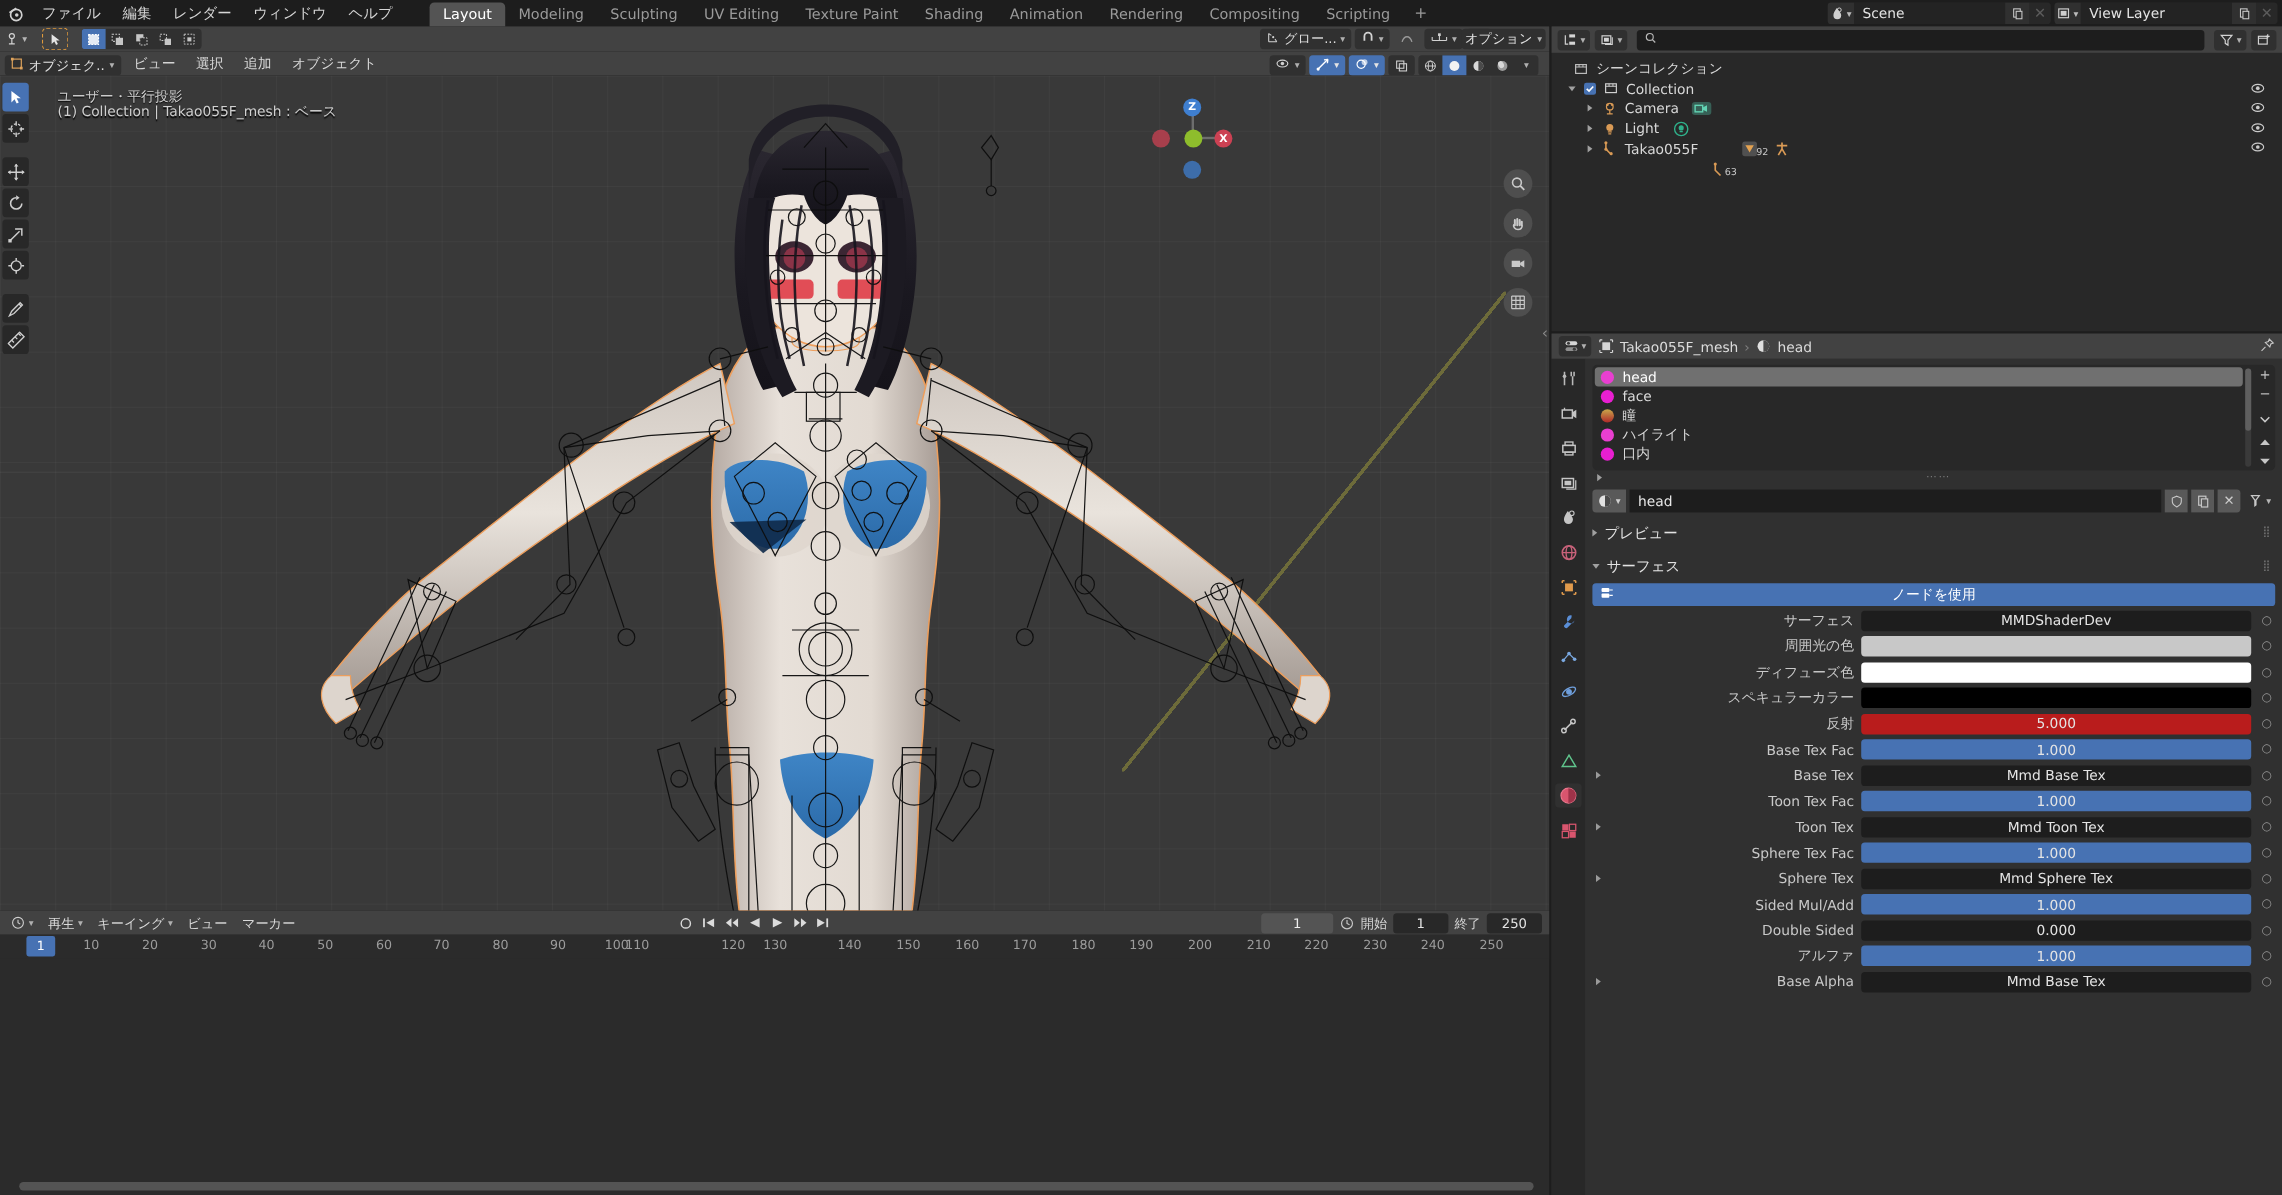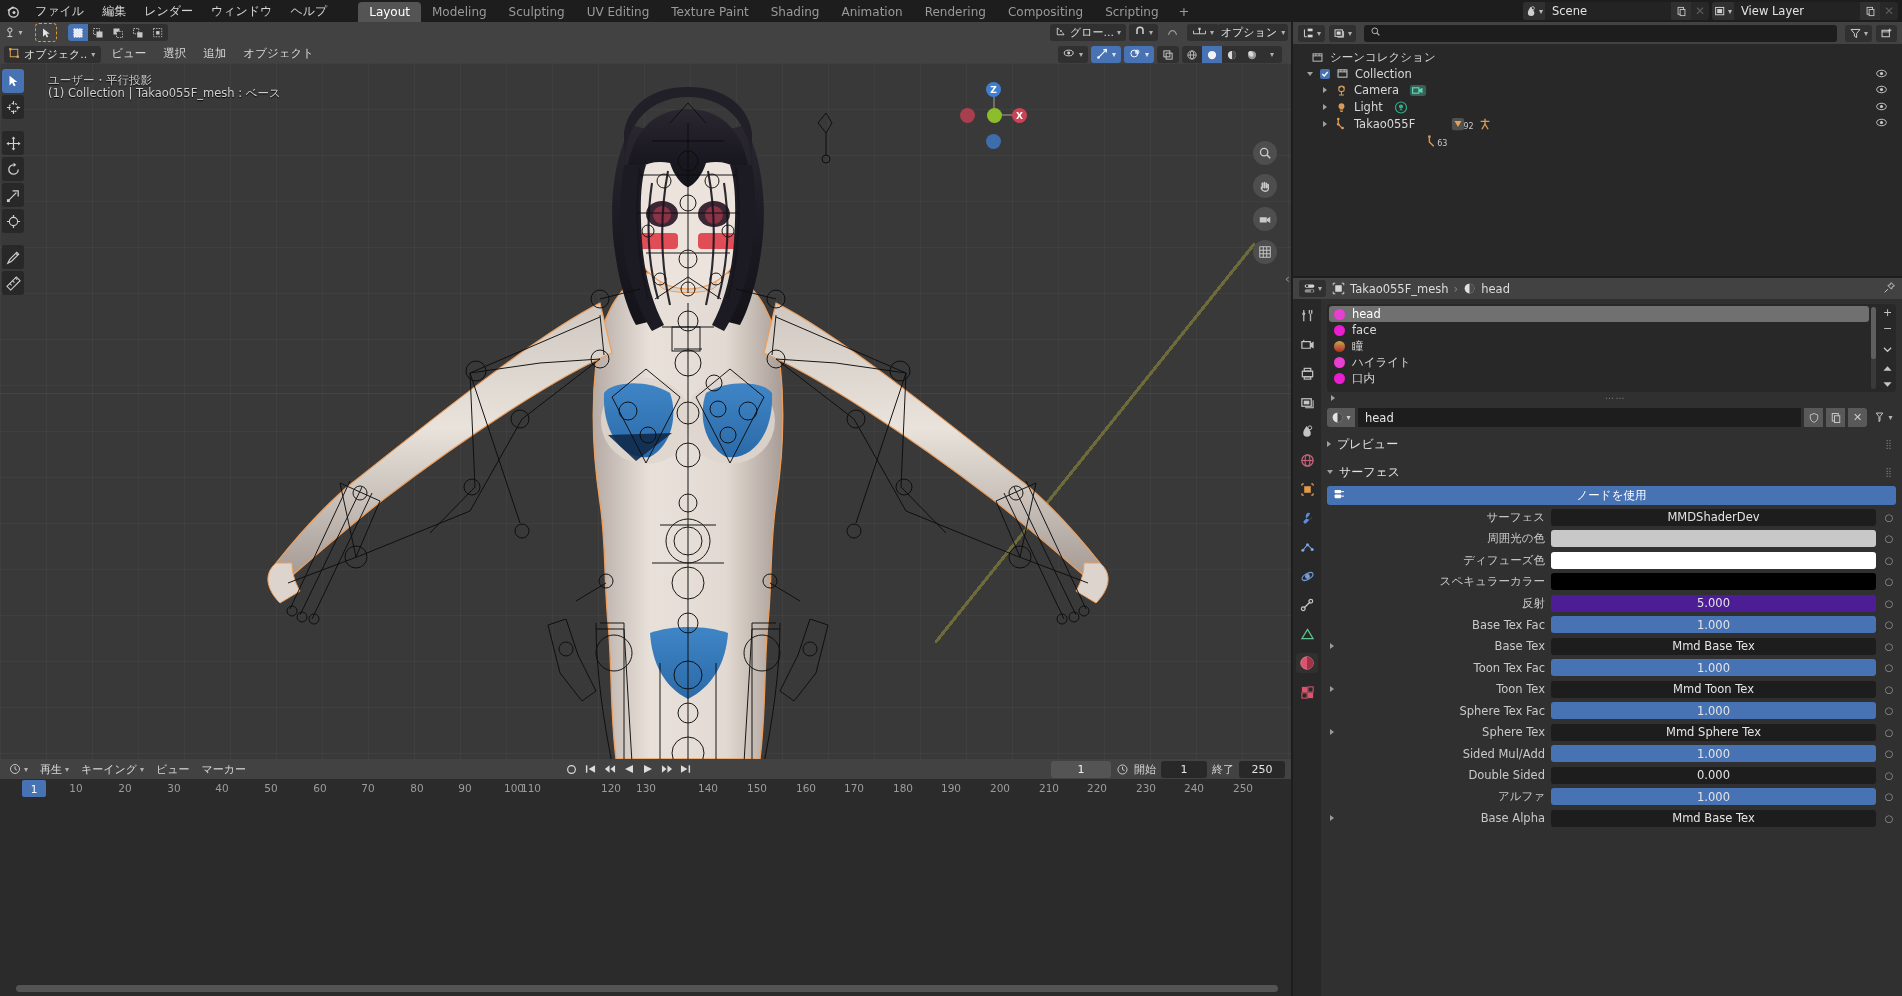--- a/index.html
+++ b/index.html
@@ -174,21 +174,21 @@
   .grip{ position:absolute; right:3px; color:#707070; font-size:9px; letter-spacing:1px;}
   .use-nodes{ height:19px; background:#4772b3; border-radius:3px; display:flex; align-items:center;
               justify-content:center; position:relative; font-size:11.5px; color:#fff; margin-top:3px;}
   .use-nodes .lico{ position:absolute; left:6px; }
 
   .prow{ display:flex; align-items:center; height:19px; margin-top:2.5px; gap:6px;}
   .plabel{ width:202px; text-align:right; font-size:11.5px; color:#c9c9c9; white-space:nowrap;}
   .pfield{ flex:1; height:17px; border-radius:3px; background:#1d1d1d; display:flex;
            align-items:center; justify-content:center; font-size:11.5px; color:#e4e4e4; position:relative; overflow:hidden;}
   .pfield.slider{ background:#4772b3; justify-content:center; }
-  .pfield.grey{ background:#4c1d95; }
+  .pfield.grey{ background:#b91c1c; }
   .pfield.swatch{ background:#c8c8c8; }
   .pdot{ width:14px; text-align:center; color:#9a9a9a; font-size:10px;}
   .ptri{ width:10px; display:flex; align-items:center; justify-content:center;}
   .ptri .t{ width:0;height:0;border-left:4px solid #9a9a9a;border-top:3.5px solid transparent;border-bottom:3.5px solid transparent; }
 </style>
 </head>
 <body>
 
 <div class="app">
 

